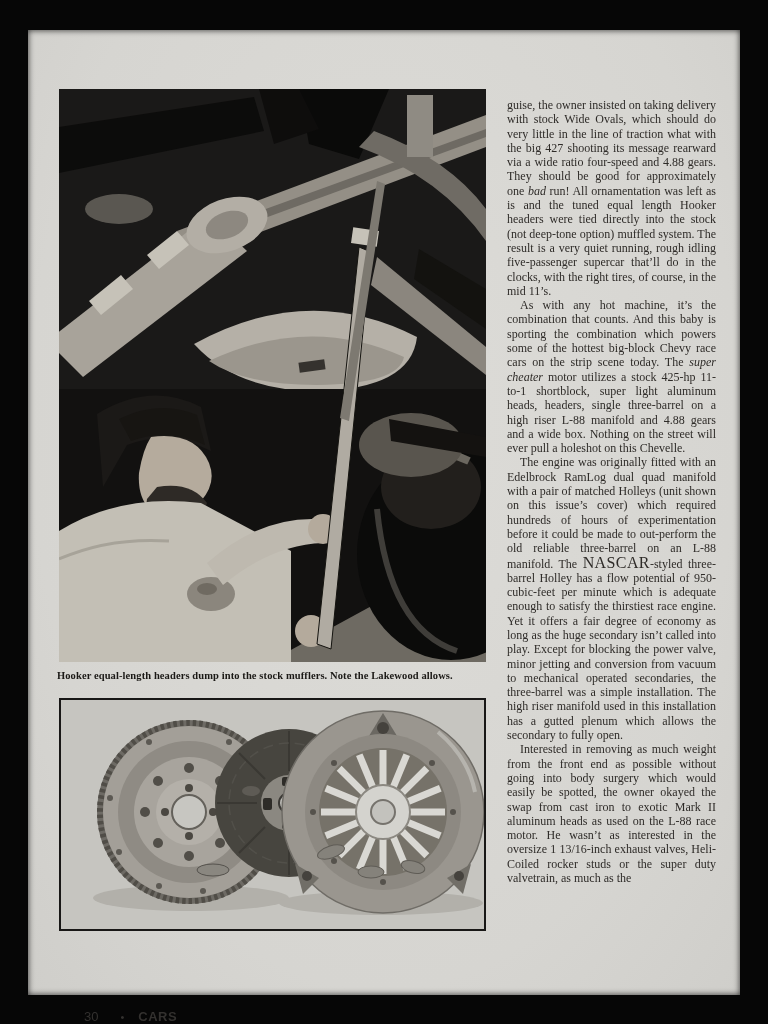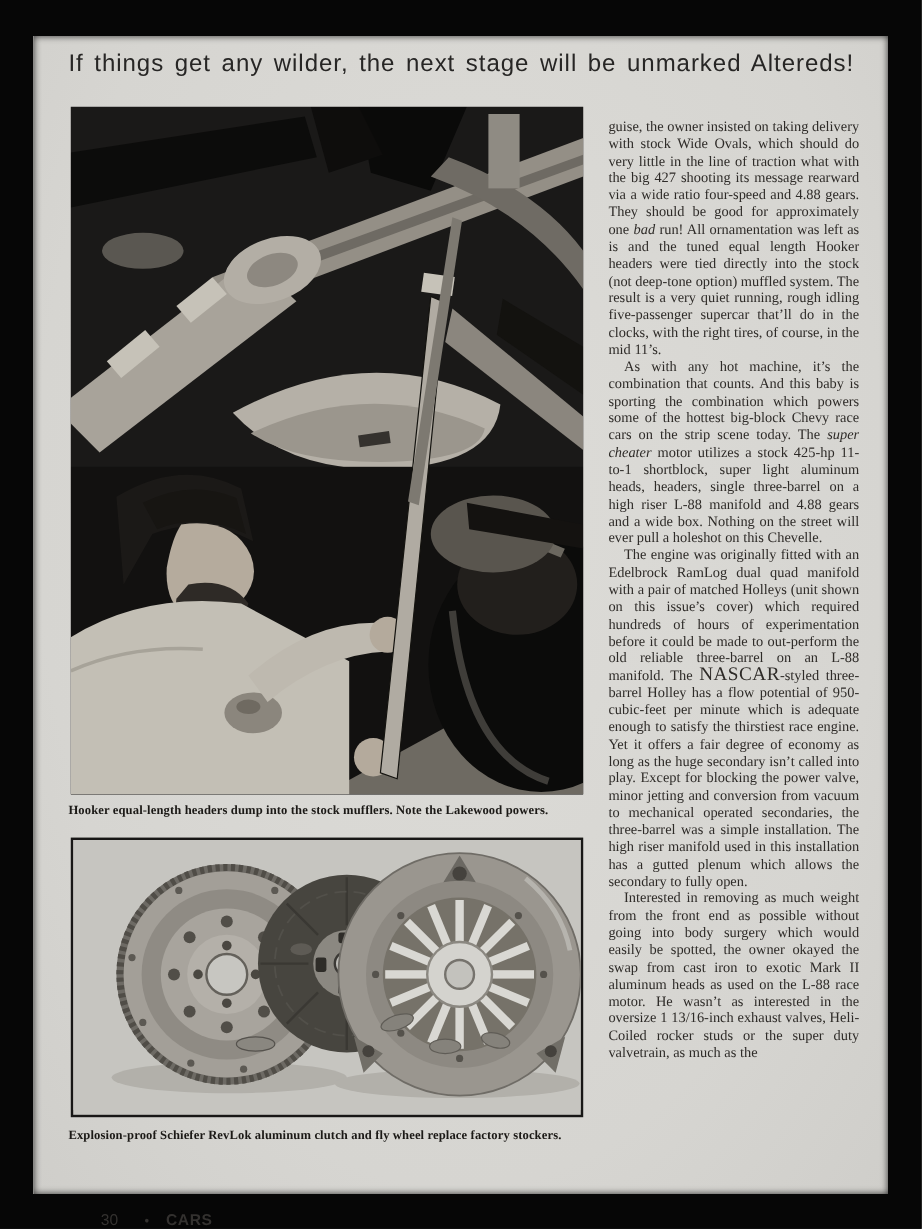--- a/index.html
+++ b/index.html
@@ -32,21 +32,20 @@
   .footer{position:absolute;left:29px;top:979px;
         font-family:Liberation Sans, sans-serif;font-size:13px;color:#33312f;margin-left:27px;}
   .footer .bullet{margin:0 14px 0 22px;font-size:11px;}
   .footer .mag{font-weight:700;letter-spacing:.5px;}
 </style>
 </head>
 <body>
 
 <div class="page">
 
-  <h1 class="headline">If things get any wilder, the next stage will be unmarked Altereds!</h1>
 
   <div class="photo1">
     <svg width="427" height="573" viewBox="0 0 427 573">
       <rect x="0" y="0" width="427" height="573" fill="#161513"></rect>
       <g>
         <rect x="0" y="0" width="427" height="330" fill="#1a1918"></rect>
         <path d="M0,38 L195,8 L205,42 L0,84 Z" fill="#0c0c0b"></path>
         <path d="M240,0 L330,0 L300,70 L250,55 Z" fill="#0a0a09"></path>
         <ellipse cx="60" cy="120" rx="34" ry="15" fill="#5a5751"></ellipse>
         <path d="M118,142 L427,26 L427,58 L130,170 Z" fill="#948f86"></path>
@@ -87,21 +86,21 @@
         <ellipse cx="392" cy="465" rx="94" ry="106" fill="#0b0b0a"></ellipse>
         <path d="M318,420 Q330,540 398,562" stroke="#3f3d39" stroke-width="6" fill="none"></path>
         <ellipse cx="372" cy="398" rx="50" ry="42" fill="#221f1c"></ellipse>
         <path d="M330,372 Q368,352 410,372" stroke="#6b675f" stroke-width="8" fill="none"></path>
         <ellipse cx="352" cy="356" rx="52" ry="32" fill="#59554e"></ellipse>
         <path d="M330,330 L427,348 L427,368 L332,352 Z" fill="#141210"></path>
       </g>
     </svg>
   </div>
 
-  <p class="caption caption1">Hooker equal-length headers dump into the stock mufflers. Note the Lakewood powers.</p>
+  <p class="caption caption1">Hooker equal-length headers dump into the stock mufflers. Note the Lakewood allows.</p>
 
   <div class="photo2-frame">
     <svg width="423" height="225" viewBox="0 0 423 225">
       <rect x="0" y="0" width="423" height="225" fill="#c6c5c0"></rect>
       <ellipse cx="130" cy="198" rx="98" ry="13" fill="#b2b0aa"></ellipse>
       <ellipse cx="320" cy="203" rx="102" ry="12" fill="#b2b0aa"></ellipse>
       <g transform="translate(128,112)">
         <circle r="92" fill="#6d6a64"></circle>
         <circle r="89" fill="none" stroke="#504d47" stroke-width="6" stroke-dasharray="3.5 3"></circle>
         <circle r="86" fill="#a39f98"></circle>
@@ -197,21 +196,20 @@
             <circle cx="-49" cy="49" r="3"></circle>
         </g>
         <ellipse cx="-52" cy="40" rx="14" ry="6" transform="rotate(-18 -52 40)" fill="#85827b" stroke="#5f5c56" stroke-width="1"></ellipse>
         <ellipse cx="-12" cy="60" rx="13" ry="6" fill="#85827b" stroke="#5f5c56" stroke-width="1"></ellipse>
         <ellipse cx="30" cy="55" rx="12" ry="6" transform="rotate(14 30 55)" fill="#85827b" stroke="#5f5c56" stroke-width="1"></ellipse>
         <path d="M55,-80 Q85,-55 92,-20" stroke="#c9c8c3" stroke-width="4" fill="none" opacity="0.6"></path>
       </g>
     </svg>
   </div>
 
-  <p class="caption caption2">Explosion-proof Schiefer RevLok aluminum clutch and fly wheel replace factory stockers.</p>
 
   <div class="article-column">
       <p class=""><span>guise, the owner insisted on taking delivery with stock Wide Ovals, which should do very little in the line of traction what with the big 427 shooting its message rearward via a wide ratio four-speed and 4.88 gears. They should be good for approximately one </span><span class="italic">bad</span><span> run! All ornamentation was left as is and the tuned equal length Hooker headers were tied directly into the stock (not deep-tone option) muffled system. The result is a very quiet running, rough idling five-passenger supercar that’ll do in the clocks, with the right tires, of course, in the mid 11’s.</span></p>
       <p class="indent"><span>As with any hot machine, it’s the combination that counts. And this baby is sporting the combination which powers some of the hottest big-block Chevy race cars on the strip scene today. The </span><span class="italic">super cheater</span><span> motor utilizes a stock 425-hp 11-to-1 shortblock, super light aluminum heads, headers, single three-barrel on a high riser L-88 manifold and 4.88 gears and a wide box. Nothing on the street will ever pull a holeshot on this Chevelle.</span></p>
       <p class="indent"><span>The engine was originally fitted with an Edelbrock RamLog dual quad manifold with a pair of matched Holleys (unit shown on this issue’s cover) which required hundreds of hours of experimentation before it could be made to out-perform the old reliable three-barrel on an L-88 manifold. The </span><span class="smallcaps">NASCAR</span><span>-styled three-barrel Holley has a flow potential of 950-cubic-feet per minute which is adequate enough to satisfy the thirstiest race engine. Yet it offers a fair degree of economy as long as the huge secondary isn’t called into play. Except for blocking the power valve, minor jetting and conversion from vacuum to mechanical operated secondaries, the three-barrel was a simple installation. The high riser manifold used in this installation has a gutted plenum which allows the secondary to fully open.</span></p>
       <p class="indent"><span>Interested in removing as much weight from the front end as possible without going into body surgery which would easily be spotted, the owner okayed the swap from cast iron to exotic Mark II aluminum heads as used on the L-88 race motor. He wasn’t as interested in the oversize 1 13/16-inch exhaust valves, Heli-Coiled rocker studs or the super duty valvetrain, as much as the</span></p>
     </div>
 
   <div class="footer">
     <span>30</span><span class="bullet">•</span><span class="mag">CARS</span>

